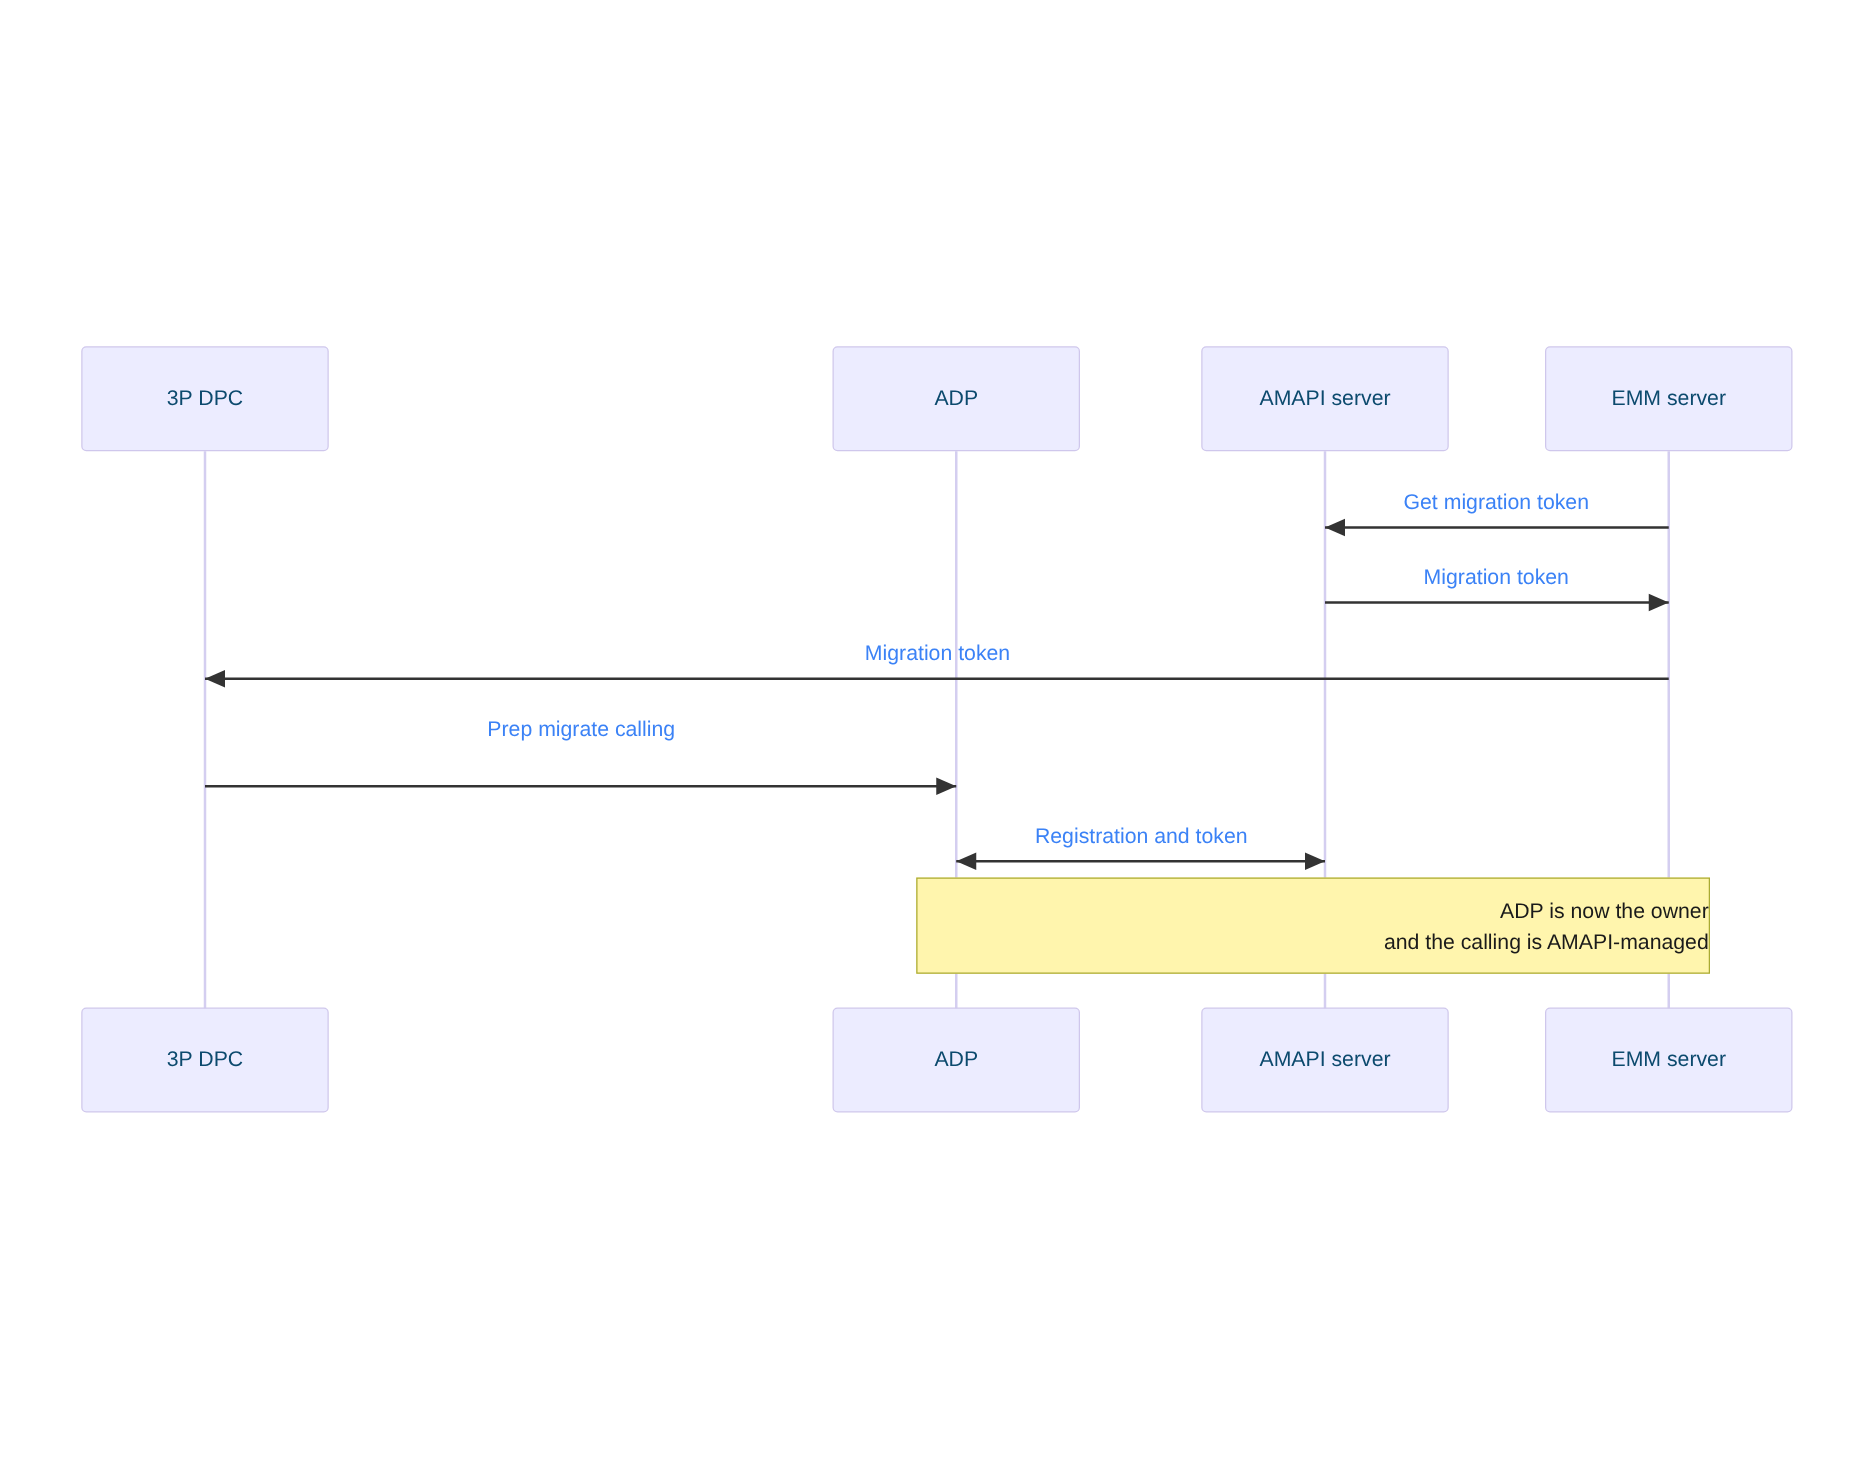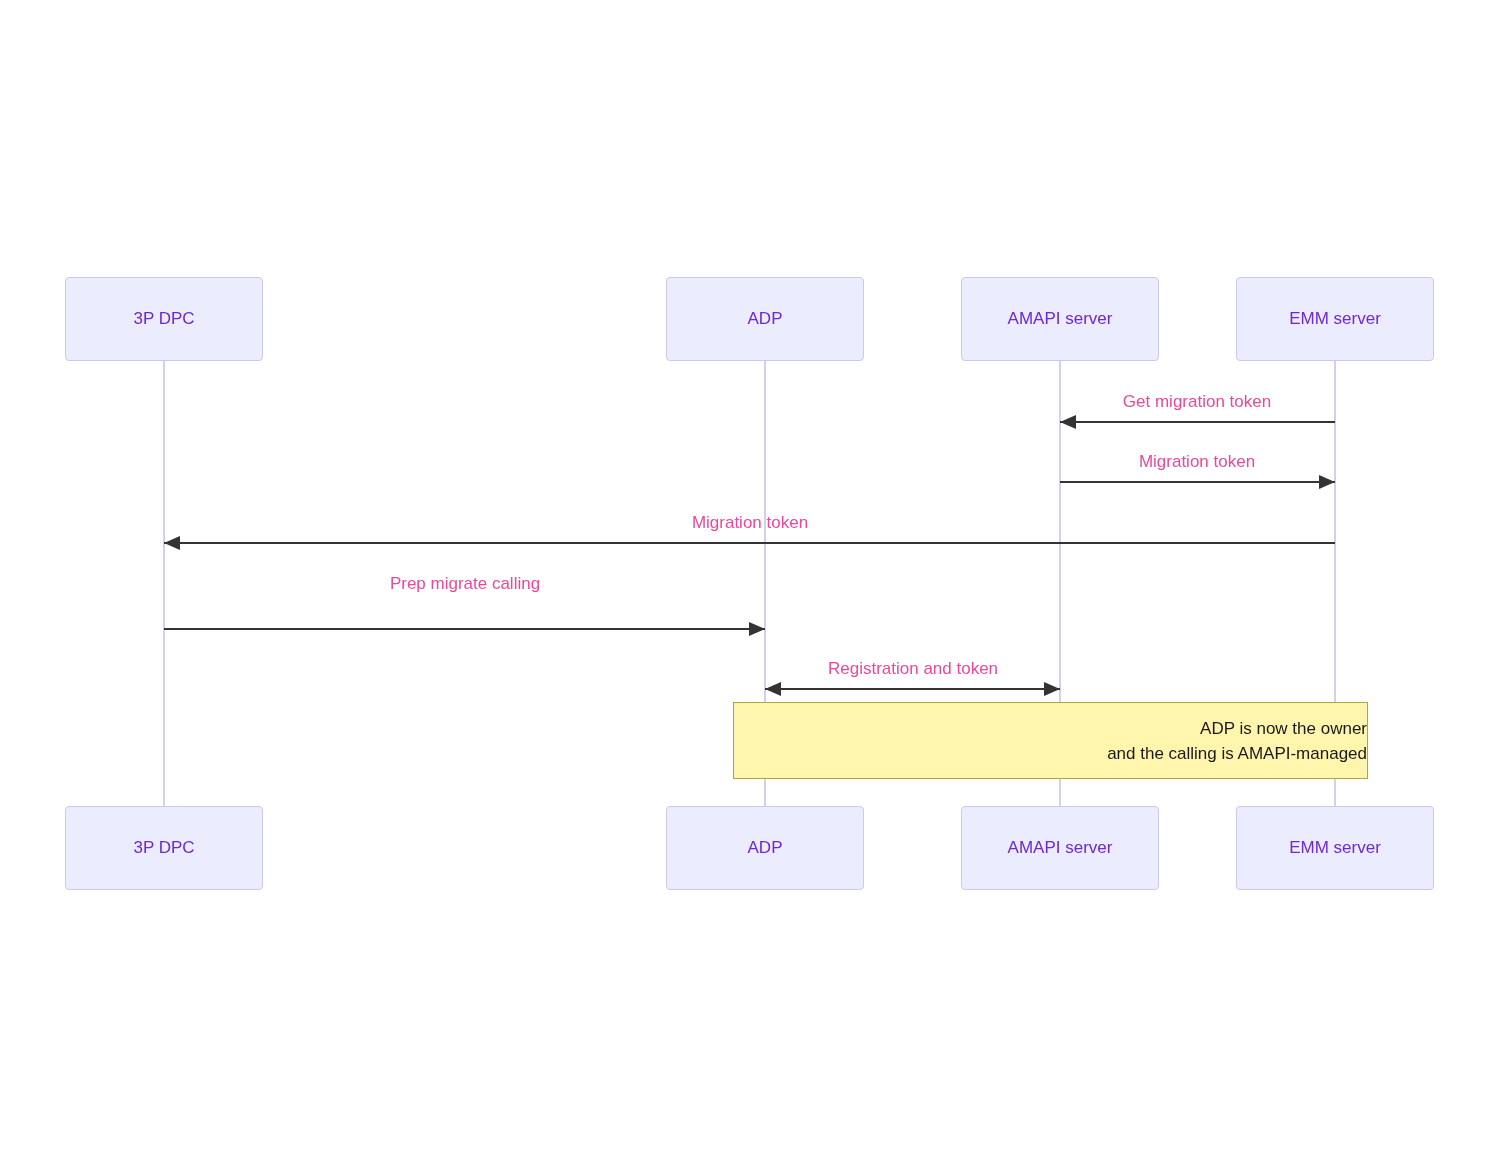--- a/index.html
+++ b/index.html
@@ -19,36 +19,36 @@
     position: absolute;
     width: 198px;
     height: 84px;
     background: #ECECFF;
     border: 1px solid #CFC7EC;
     border-radius: 4px;
     display: flex;
     align-items: center;
     justify-content: center;
     font-size: 17px;
-    color: #6d28d9;
+    color: #0c4a6e;
     box-sizing: border-box;
   }
   .lifeline {
     position: absolute;
     top: 361px;
     width: 2px;
     height: 446px;
     background: #D4CEF0;
   }
   .msg-label {
     position: absolute;
     transform: translateX(-50%);
     font-size: 17px;
     line-height: 24px;
-    color: #ec4899;
+    color: #3b82f6;
     text-align: left;
     white-space: nowrap;
   }
   .msg-label span { display: block; }
   .msg-line {
     position: absolute;
     height: 2px;
     background: #333333;
   }
   .arrowhead-left {

